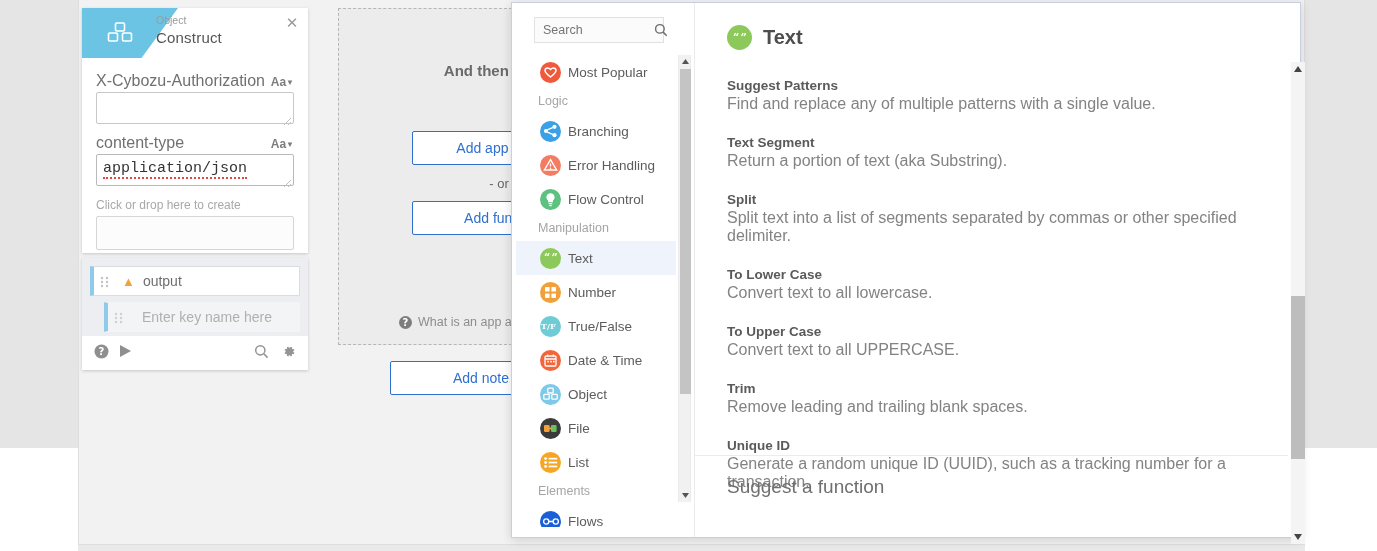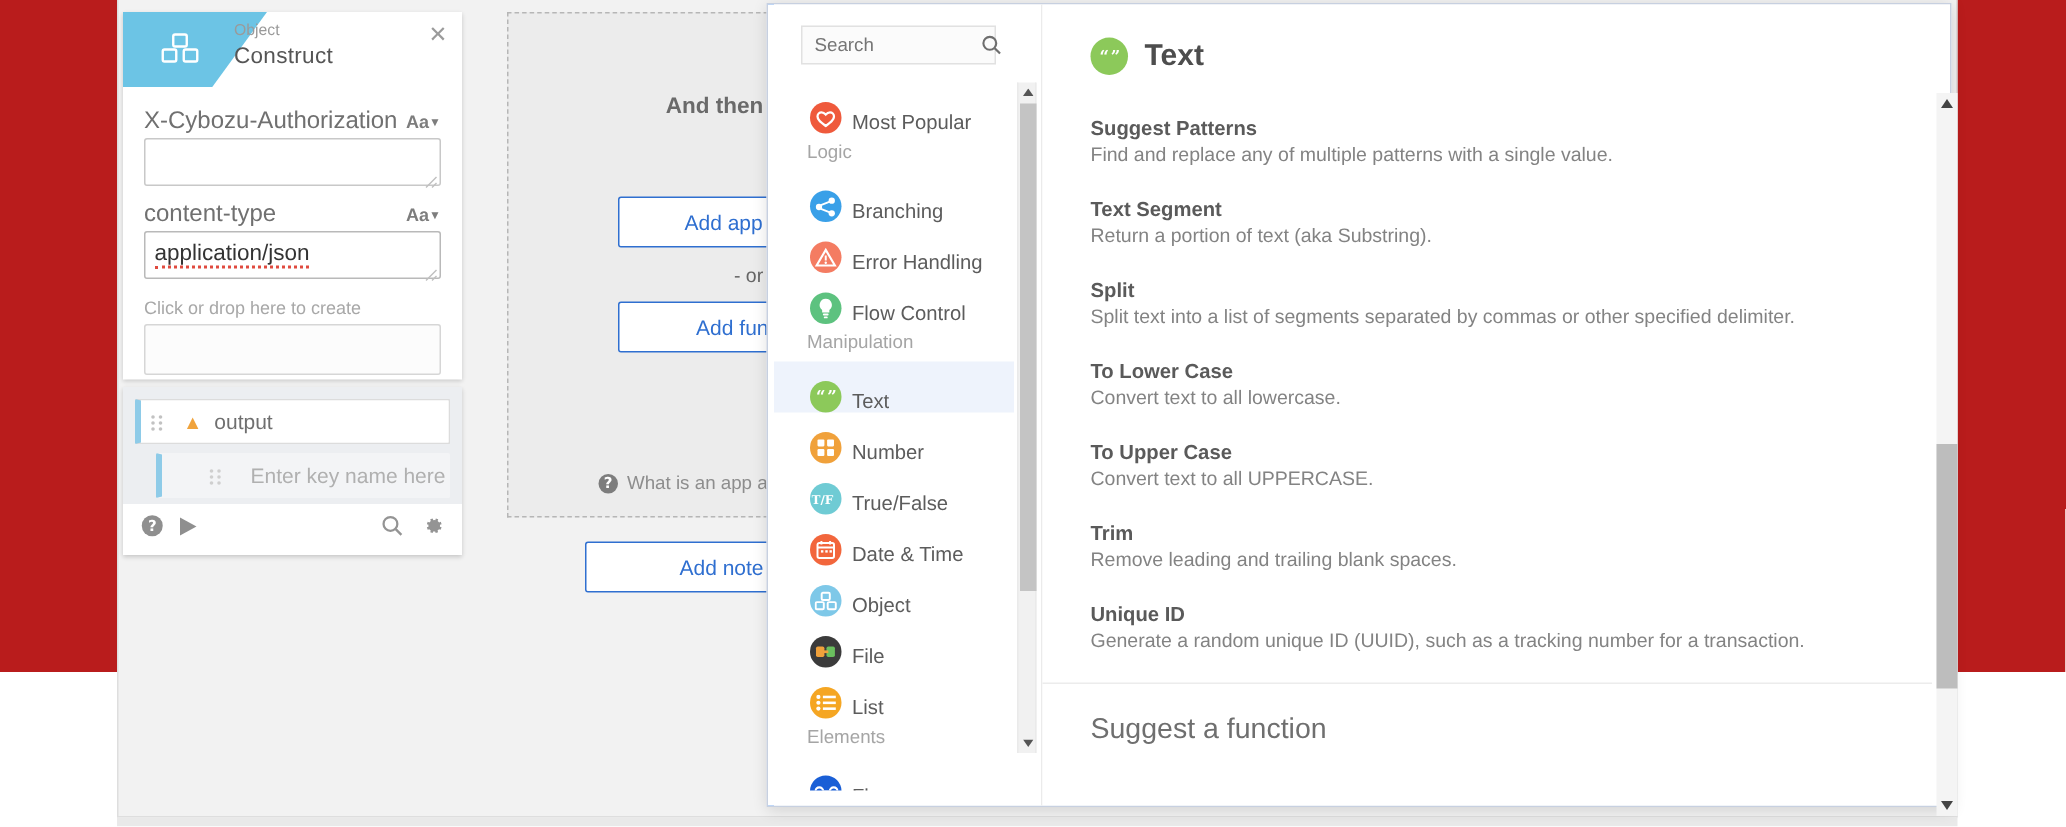--- a/index.html
+++ b/index.html
@@ -3,21 +3,21 @@
 <meta charset="utf-8">
 <style>
   * { box-sizing: border-box; }
   html, body {
     margin: 0; padding: 0;
     width: 1377px; height: 551px;
     background: #ffffff;
     font-family: "Liberation Sans", sans-serif;
     overflow: hidden;
   }
-  #root { position: relative; width: 1377px; height: 448px; background: #b91c1c; }
+  #root { position: relative; width: 1377px; height: 448px; background: #e5e5e5; }
 
   
   .canvas {
     position: absolute; left: 78px; top: 0; width: 1227px; height: 545px;
     background: #f2f2f2;
     border-left: 1px solid #dedede;
     border-right: 1px solid #dedede;
     border-bottom: 1px solid #dedede;
   }
   .canvas-bottom-strip {
@@ -50,21 +50,21 @@
   .cc-body { padding: 4px 14px 10px 14px; }
   .field-row {
     display: flex; align-items: baseline; justify-content: space-between;
     margin-top: 10px; margin-bottom: 2px;
   }
   .field-label { font-size: 16px; color: #707070; }
   .field-aa { font-size: 12px; color: #7d7d7d; font-weight: 600; cursor: pointer; }
   .field-aa .caret { font-size: 8px; position: relative; top: -1px; }
   .textarea-box {
     width: 100%; height: 32px; border: 1px solid #c8c8c8; border-radius: 2px;
-    background: #fff; position: relative; cursor: text;
+    background: #fff; position: relative; cursor: text; font-family: Liberation Mono, monospace;
   }
   .textarea-box.filled { height: 32px; border-color: #b9b9b9; }
   .ta-text {
     position: absolute; left: 6px; top: 5px; font-size: 15px; color: #333;
   }
   .ta-text .misspell {
     border-bottom: 2px dotted #e04a3f;
     padding-bottom: 0px;
   }
   .ta-resize {
@@ -82,21 +82,21 @@
     background: #ffffff; box-shadow: 0 1px 3px rgba(0,0,0,.18);
   }
   .output-inner { background: #eceef1; padding: 8px; height: 78px; }
   .out-row {
     display: flex; align-items: center; height: 30px;
     border: 1px solid #dcdcdc; background: #ffffff;
     border-left: 4px solid #8ecbe8; border-radius: 1px;
   }
   .out-row.child {
     margin-left: 14px; margin-top: 6px; background: #f3f4f6;
-    border: 1px solid transparent; border-left: 4px solid #8ecbe8; padding-left: 25px;
+    border: 1px solid transparent; border-left: 4px solid #8ecbe8;
   }
   .grip { width: 16px; margin-left: 6px; display: flex; }
   .grip svg { display: block; }
   .out-caret { color: #f0a33c; font-size: 13px; margin-left: 6px; line-height: 1; }
   .out-text { font-size: 14px; color: #6f6f6f; margin-left: 8px; }
   .out-text.placeholder { color: #b0b0b0; margin-left: 12px; }
   .output-toolbar {
     height: 34px; display: flex; align-items: center;
     padding: 0 12px; background: #ffffff;
   }
@@ -156,21 +156,21 @@
   .search-wrap { padding: 14px 18px 6px 18px; position: relative; }
   .search-input {
     width: 130px; height: 26px; border: 1px solid #e1e1e1; border-radius: 0;
     background: #fbfbfb; font-size: 12.5px; color: #8a8a8a;
     padding: 0 26px 0 8px; font-family: "Liberation Sans", sans-serif; outline: none;
   }
   .search-icon-pos { position: absolute; right: 26px; top: 20px; }
 
   .fn-list { position: absolute; left: 4px; top: 52px; width: 160px; bottom: 10px; overflow: hidden; }
   .fn-item {
-    display: flex; align-items: flex-end; height: 34px; padding-left: 24px;
+    display: flex; align-items: center; height: 34px; padding-left: 24px;
     cursor: pointer;
   }
   .fn-item.active { background: #eef3fc; }
   .fn-section {
     font-size: 12.5px; color: #a5a5a5; padding-left: 22px;
     height: 25px; line-height: 25px;
   }
   .fn-icon {
     width: 21px; height: 21px; border-radius: 50%; flex: 0 0 21px;
     display: flex; align-items: center; justify-content: center;
@@ -194,21 +194,21 @@
   
   .picker-right {
     flex: 1; position: relative; background: #ffffff; padding: 22px 28px 0 32px;
   }
   .detail-head { display: flex; align-items: center; gap: 11px; }
   .detail-head .fn-icon { width: 25px; height: 25px; flex: 0 0 25px; font-size: 10px; }
   .detail-title { font-size: 20px; color: #4d4d4d; font-weight: bold; }
   .detail-list { margin-top: 28px; }
   .detail-entry { margin-bottom: 22px; cursor: pointer; }
   .detail-name { font-size: 13.5px; color: #5a5a5a; font-weight: bold; margin-bottom: 2px; }
-  .detail-desc { font-size: 13px; color: #838383; }
+  .detail-desc { font-size: 16px; color: #838383; }
   .detail-footer {
     position: absolute; left: 0; right: 12px; bottom: 0; height: 82px;
     border-top: 1px solid #ececec; padding: 20px 0 0 32px;
   }
   .footer-q { font-size: 13.5px; color: #6f6f6f; margin-bottom: 14px; }
   .footer-link { font-size: 19px; color: #6f6f6f; cursor: pointer; }
 
   
   .page-sb {
     position: absolute; right: 72px; top: 62px; width: 14px; height: 482px;

